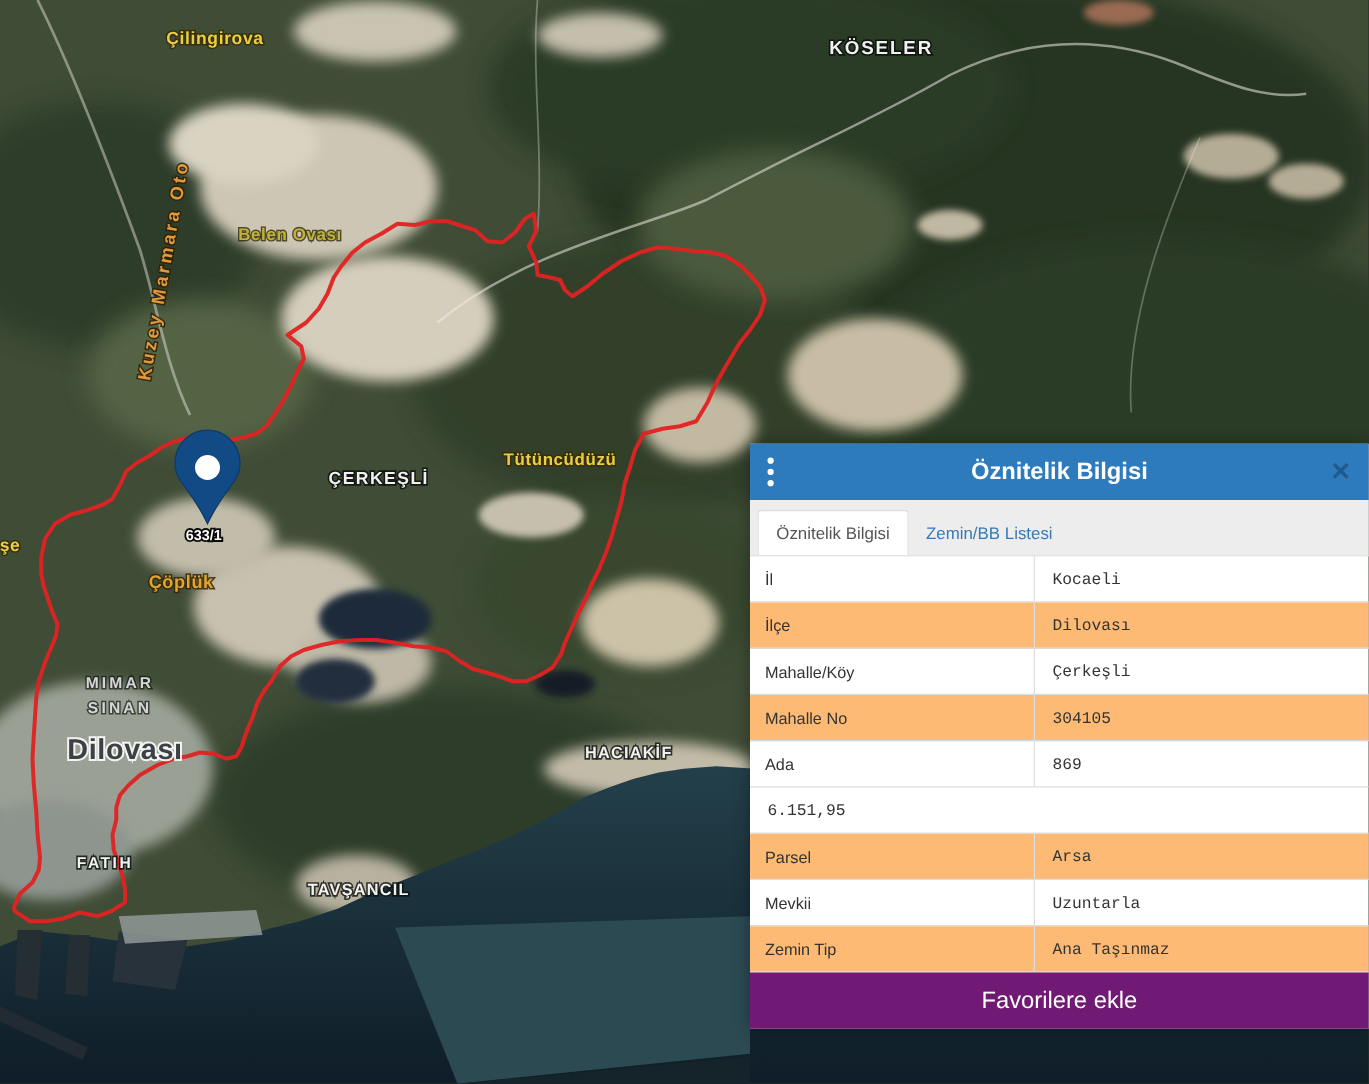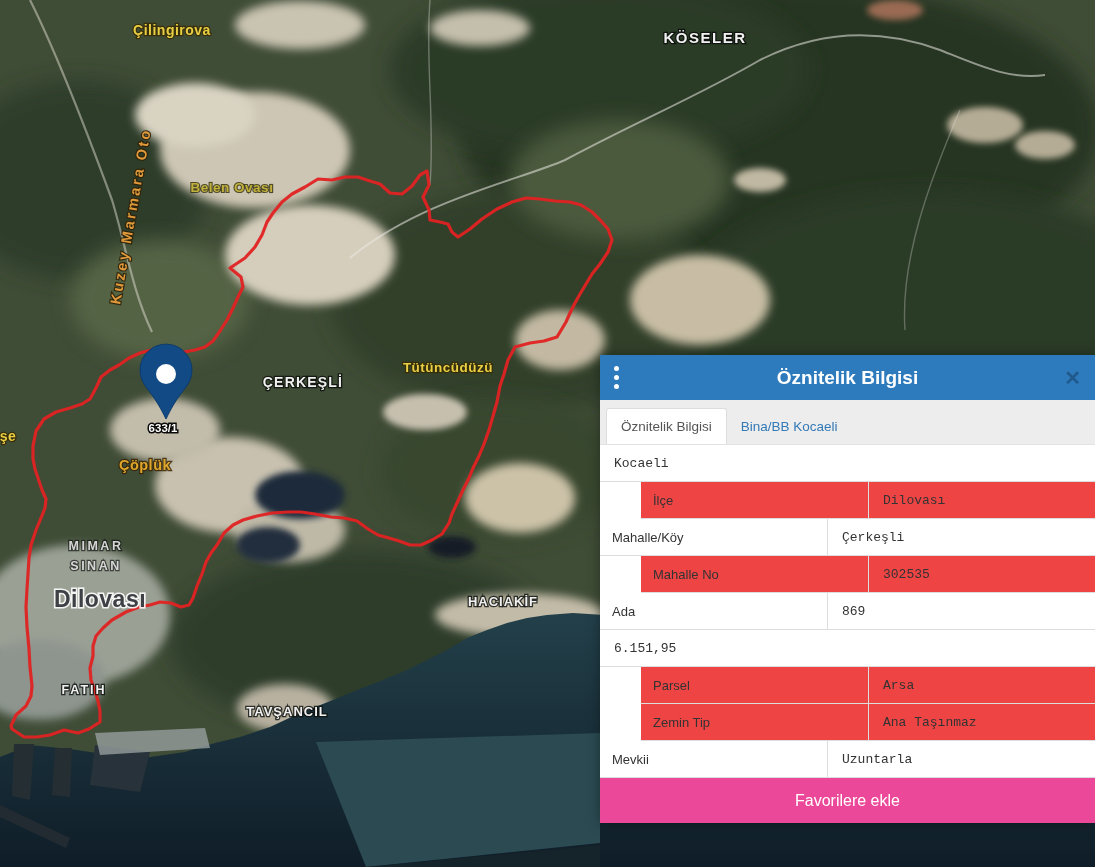--- a/index.html
+++ b/index.html
@@ -33,26 +33,26 @@
            color:#205a8c;font-size:20px;font-weight:bold;cursor:pointer;line-height:1;}
   .tabbar{height:45px;flex:0 0 45px;background:#ededed;border-bottom:1px solid #e2e2e2;
           display:flex;align-items:flex-end;padding-left:6px;box-sizing:border-box;}
   .tab{padding:10px 14px;font-size:13.5px;cursor:pointer;}
   .tab.active{background:#fff;color:#555;border:1px solid #ddd;border-bottom:none;
               border-radius:3px 3px 0 0;}
   .tab.inactive{color:#337ab7;}
   #attr-table{flex:1 1 auto;display:flex;flex-direction:column;}
   .arow{flex:1 1 auto;display:flex;border-bottom:1px solid #ddd;align-items:center;
         font-size:13px;color:#333;box-sizing:border-box;}
-  .arow.striped{background:#ef4444;margin-left:41px;}
+  .arow.striped{background:#fdba74;}
   .acell-label{width:228px;padding-left:12px;box-sizing:border-box;
                border-right:1px solid #ddd;align-self:stretch;display:flex;align-items:center;}
   .acell-value{flex:1;padding-left:14px;font-family:Liberation Mono, monospace;}
-  .fav-btn{height:45px;flex:0 0 45px;background:#ec4899;border:none;color:#fff;
-           font-size:16px;font-family:"Liberation Sans",sans-serif;cursor:pointer;}
+  .fav-btn{height:45px;flex:0 0 45px;background:#701a75;border:none;color:#fff;
+           font-size:19px;font-family:"Liberation Sans",sans-serif;cursor:pointer;}
 </style>
 </head>
 <body>
 
 <div id="stage">
 
   <svg id="map" width="1095" height="867" viewBox="0 0 1095 867">
     <defs>
       <filter id="b10" x="-40%" y="-40%" width="180%" height="180%">
           <feGaussianBlur stdDeviation="10"></feGaussianBlur>
@@ -177,55 +177,56 @@
           <i></i>
           <i></i>
           <i></i>
         </div>
       <div class="panel-title">Öznitelik Bilgisi</div>
       <div class="close-x">✕</div>
     </div>
 
     <div class="tabbar">
       <div class="tab active">Öznitelik Bilgisi</div>
-      <div class="tab inactive">Bina/BB Kocaeli</div>
+      <div class="tab inactive">Zemin/BB Listesi</div>
     </div>
 
     <div id="attr-table">
         <div class="arow">
+          <div class="acell-label">İl</div>
           <div class="acell-value">Kocaeli</div>
         </div>
         <div class="arow striped">
           <div class="acell-label">İlçe</div>
           <div class="acell-value">Dilovası</div>
         </div>
         <div class="arow">
           <div class="acell-label">Mahalle/Köy</div>
           <div class="acell-value">Çerkeşli</div>
         </div>
         <div class="arow striped">
           <div class="acell-label">Mahalle No</div>
-          <div class="acell-value">302535</div>
+          <div class="acell-value">304105</div>
         </div>
         <div class="arow">
           <div class="acell-label">Ada</div>
           <div class="acell-value">869</div>
         </div>
         <div class="arow">
           <div class="acell-value">6.151,95</div>
         </div>
         <div class="arow striped">
           <div class="acell-label">Parsel</div>
           <div class="acell-value">Arsa</div>
         </div>
+        <div class="arow">
+          <div class="acell-label">Mevkii</div>
+          <div class="acell-value">Uzuntarla</div>
+        </div>
         <div class="arow striped">
           <div class="acell-label">Zemin Tip</div>
           <div class="acell-value">Ana Taşınmaz</div>
-        </div>
-        <div class="arow">
-          <div class="acell-label">Mevkii</div>
-          <div class="acell-value">Uzuntarla</div>
         </div>
       </div>
 
     <button class="fav-btn">Favorilere ekle</button>
   </div>
 </div>
 
 </body></html>

